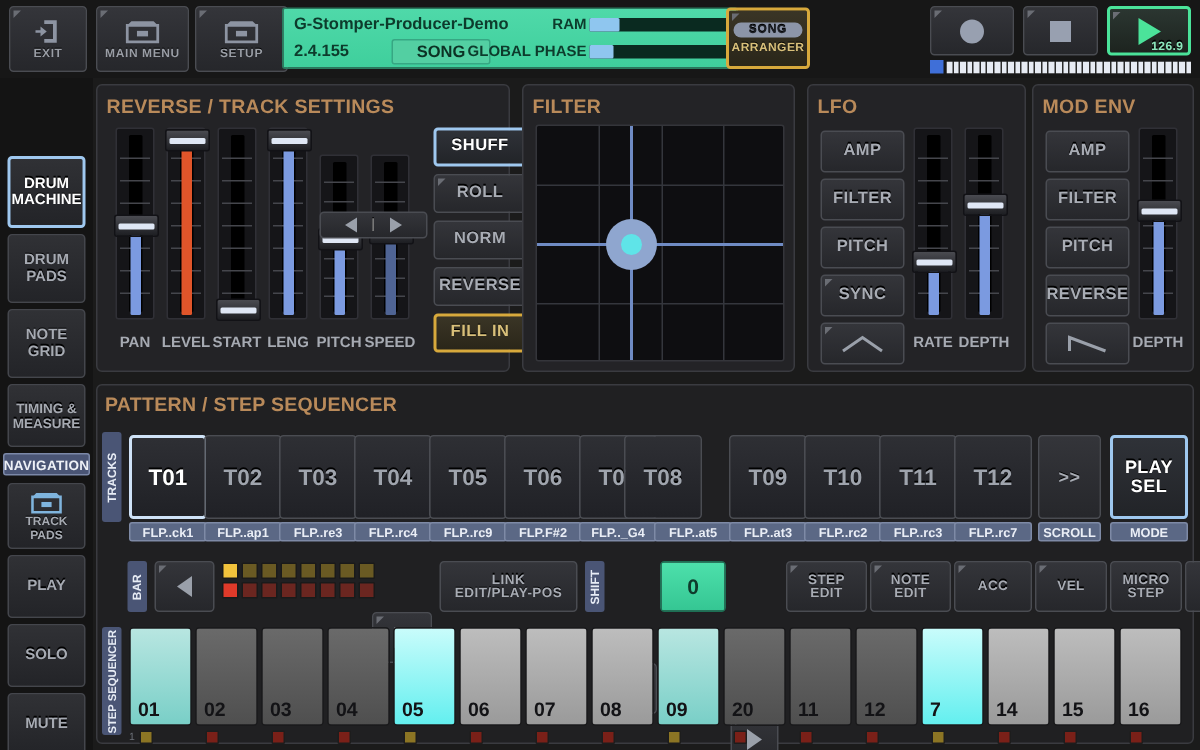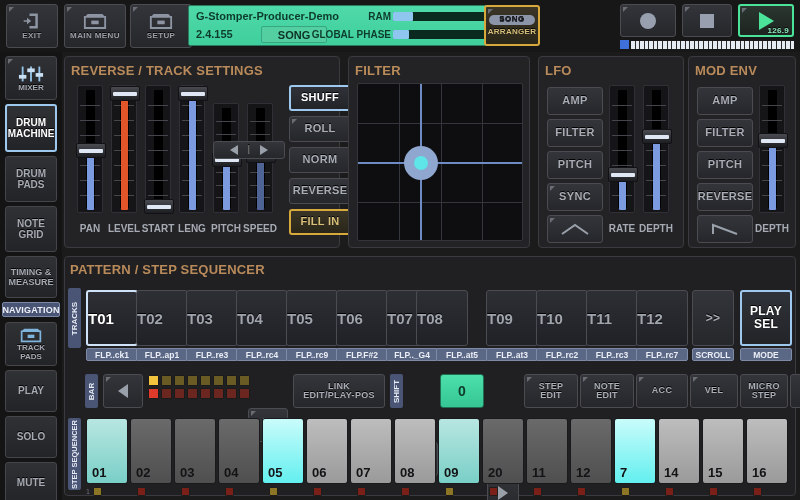--- a/index.html
+++ b/index.html
@@ -124,21 +124,21 @@
   #xy-pad { position:absolute; background:#0e0e11; border:1px solid #34353a; border-radius:2px; overflow:hidden; }
   #xy-pad .grid-v,#xy-pad .grid-h { position:absolute; background:#34363d; }
   #xy-pad .cross-v,#xy-pad .cross-h { position:absolute; background:#6f8bc4; }
   #xy-pad .knob { position:absolute; width:34px;height:34px;border-radius:50%;
                   background:#8fa6cf; display:flex;align-items:center;justify-content:center; }
   #xy-pad .knob::after{content:"";width:14px;height:14px;border-radius:50%;background:#5fe4e8;}
 
   
   .trk { position:absolute; top:290px; width:52px; height:56px;
          background:linear-gradient(#2e2f34,#202126); border:1px solid #4a4c52; border-radius:3px;
-         display:flex;align-items:center;
+         display:flex;align-items:center;justify-content:center;
          font-size:15px;font-weight:bold;color:#9fa4ad;text-shadow:0 -1px 0 #000;}
   .trk.active { border:2px solid #cfe2f7; color:#fff; }
   .trkname { position:absolute; top:348px; width:52px; height:13px;
              background:#5b6885; border:1px solid #7e8aa6; border-radius:2px;
              display:flex;align-items:center;justify-content:center;
              font-size:8.5px;font-weight:bold;color:#eaeef6; }
   #tracks-tab { position:absolute; left:68px; top:288px; width:13px; height:60px;
                 background:#4a5575; border-radius:2px; display:flex;align-items:center;justify-content:center;}
   #tracks-tab span { transform:rotate(-90deg); font-size:8px; font-weight:bold; color:#e7ecf5; white-space:nowrap;}
 
@@ -278,33 +278,20 @@
           <i></i>
           <i></i>
           <i></i>
           <i></i>
         </span>
     </div>
   </div>
 
   <div id="sidebar">
 
-    <div class="sb-item corner" style="top:4px;height:44px;">
-      <svg width="26" height="20" viewBox="0 0 28 20">
-        <g stroke="#93c3e8" stroke-width="2">
-          <line x1="5" y1="2" x2="5" y2="18"></line>
-            <line x1="14" y1="2" x2="14" y2="18"></line>
-            <line x1="23" y1="2" x2="23" y2="18"></line>
-        </g>
-        <rect x="1" y="11" width="8" height="4" fill="#c9dff2"></rect>
-        <rect x="10" y="4" width="8" height="4" fill="#c9dff2"></rect>
-        <rect x="19" y="9" width="8" height="4" fill="#c9dff2"></rect>
-      </svg>
-      <span style="font-size:8px">MIXER</span>
-    </div>
 
     <div class="sb-item active" style="top:52px;height:48px;">
       <span>DRUM</span>
       <span>MACHINE</span>
     </div>
 
     <div class="sb-item" style="top:104px;height:46px;">
       <span>DRUM</span>
       <span>PADS</span>
     </div>

